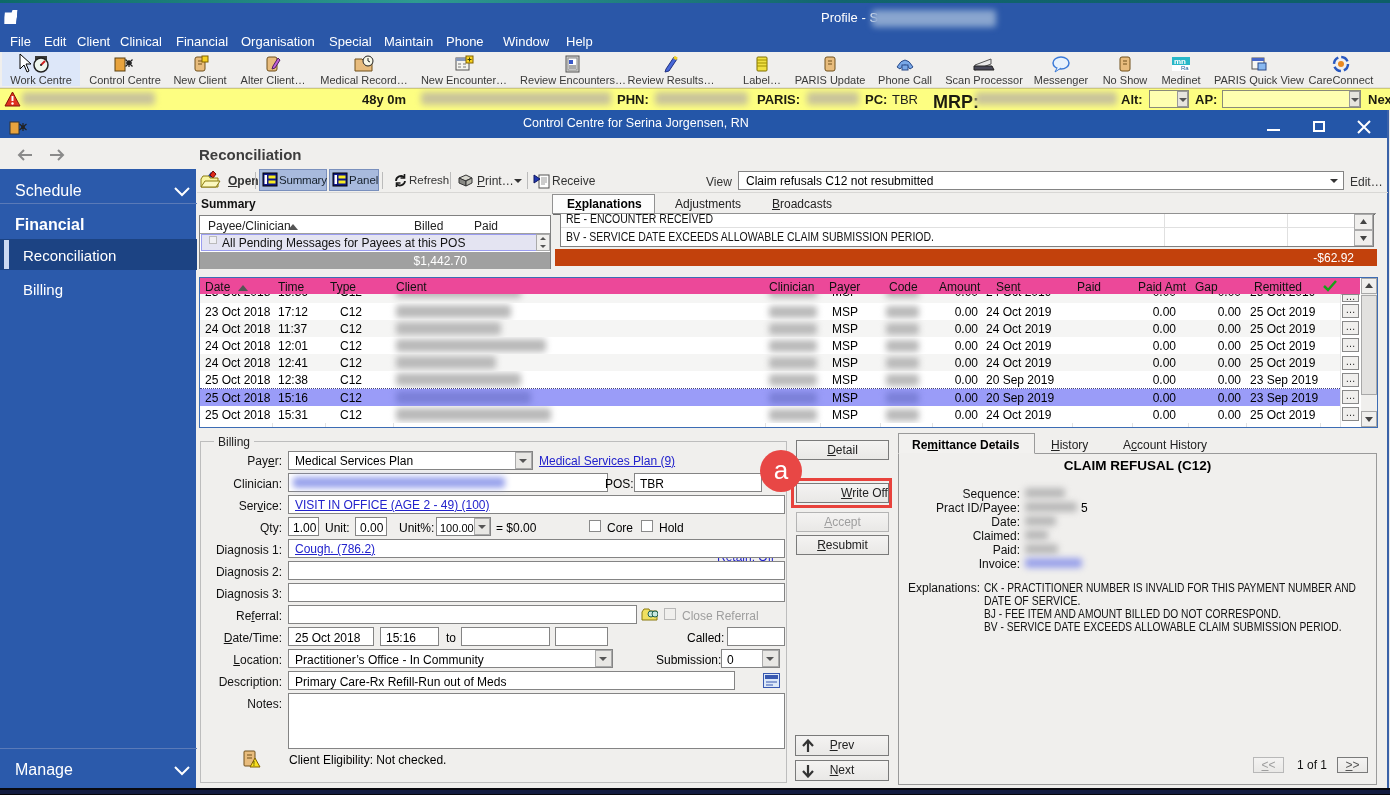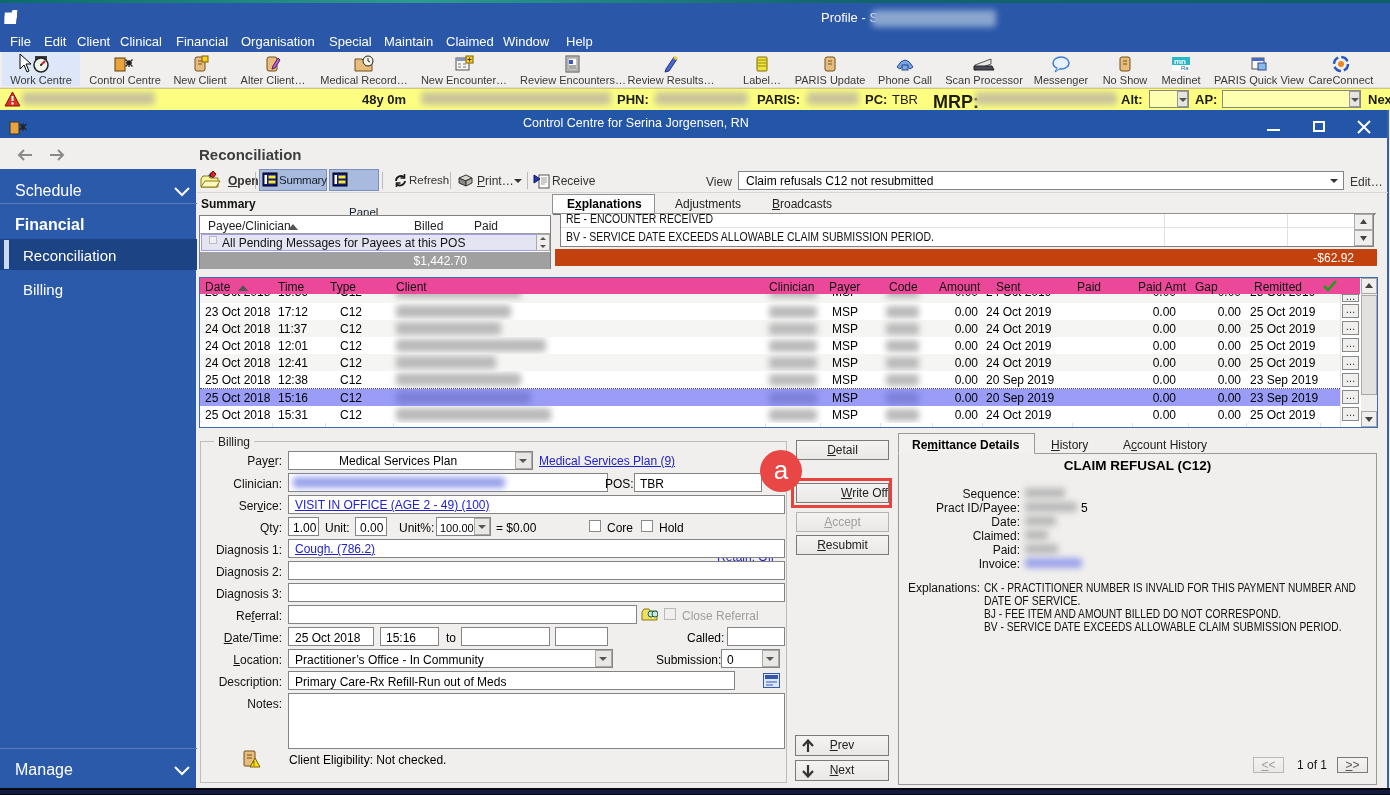--- a/index.html
+++ b/index.html
@@ -30,21 +30,21 @@
 
 <div class="abs" style="top:34px;left:0;width:1390px;height:18px;color:#fff;font-size:13px;">
 <span class="abs" style="left:10px;">File</span>
 <span class="abs" style="left:44px;">Edit</span>
 <span class="abs" style="left:77px;">Client</span>
 <span class="abs" style="left:120px;">Clinical</span>
 <span class="abs" style="left:176px;">Financial</span>
 <span class="abs" style="left:241px;">Organisation</span>
 <span class="abs" style="left:329px;">Special</span>
 <span class="abs" style="left:384px;">Maintain</span>
-<span class="abs" style="left:446px;">Claimed</span>
+<span class="abs" style="left:446px;">Phone</span>
 <span class="abs" style="left:503px;">Window</span>
 <span class="abs" style="left:566px;">Help</span>
 </div>
 
 <div class="abs" style="left:0;top:52px;width:1390px;height:36px;background:#f0efed;border-bottom:1px solid #e0dfdd;" id="toolbar">
   <div class="abs" style="left:2px;top:0;width:78px;height:34px;background:#dde7f9;"></div>
   <style>.tbl{position:absolute;top:22px;font-size:11px;color:#3a3a3a;white-space:nowrap;transform:translateX(-50%);}.tbi{position:absolute;top:3px;transform:translateX(-50%);}</style>
 
   <svg class="tbi" style="left:41px;" width="18" height="18">
         <rect x="3" y="1" width="12" height="4" fill="#3a3a3a"></rect>
@@ -256,21 +256,21 @@
       </svg>
   <div class="abs" style="left:279px;top:174px;color:#16202c;font-size:11.5px;letter-spacing:-0.2px;">Summary</div>
 
   <div class="abs" style="left:329px;top:169px;width:50px;height:22px;background:#a8badd;border:1px solid #7a90bd;"></div>
   <svg class="abs" style="left:332px;top:172px;" width="16" height="15">
         <rect x="1" y="1" width="14" height="13" fill="#101888" stroke="#000"></rect>
         <rect x="2.5" y="3" width="2.5" height="9" fill="#fff"></rect>
         <rect x="6.5" y="3.5" width="7" height="3" fill="#f8ec20"></rect>
         <rect x="6.5" y="8.5" width="7" height="3" fill="#f8ec20"></rect>
       </svg>
-  <div class="abs" style="left:349px;top:174px;color:#16202c;font-size:11.5px;margin-top:32px;">Panel</div>
+  <div class="abs" style="left:349px;top:174px;color:#16202c;font-size:11.5px;">Panel</div>
   <div class="vline" style="left:382px;top:172px;height:17px;background:#bbb;"></div>
 
   <svg class="abs" style="left:393px;top:173px;" width="15" height="15">
         <path d="M11.5 4.5 A5 5 0 0 0 3 8" fill="none" stroke="#1a1a1a" stroke-width="1.8"></path>
         <path d="M3.5 11 A5 5 0 0 0 12 8" fill="none" stroke="#1a1a1a" stroke-width="1.8"></path>
         <path d="M11.5 1 v4 h-4" fill="none" stroke="#1a1a1a" stroke-width="1.6"></path>
         <path d="M3.5 14 v-4 h4" fill="none" stroke="#1a1a1a" stroke-width="1.6"></path>
       </svg>
   <div class="abs" style="left:409px;top:174px;color:#333;font-size:11.5px;">Refresh</div>
   <div class="vline" style="left:450px;top:172px;height:17px;background:#bbb;"></div>
@@ -534,21 +534,21 @@
 <div class="abs" style="left:160px;top:521px;width:122px;text-align:right;color:#111;">Qty:</div>
 <div class="abs" style="left:160px;top:543px;width:122px;text-align:right;color:#111;">Diagnosis 1:</div>
 <div class="abs" style="left:160px;top:565px;width:122px;text-align:right;color:#111;">Diagnosis 2:</div>
 <div class="abs" style="left:160px;top:587px;width:122px;text-align:right;color:#111;">Diagnosis 3:</div>
 <div class="abs" style="left:160px;top:609px;width:122px;text-align:right;color:#111;">Re<u>f</u>erral:</div>
 <div class="abs" style="left:160px;top:631px;width:122px;text-align:right;color:#111;"><u>D</u>ate/Time:</div>
 <div class="abs" style="left:160px;top:653px;width:122px;text-align:right;color:#111;"><u>L</u>ocation:</div>
 <div class="abs" style="left:160px;top:675px;width:122px;text-align:right;color:#111;">Description:</div>
 <div class="abs" style="left:160px;top:697px;width:122px;text-align:right;color:#111;">Notes:</div>
 <div class="fld" style="left:288px;top:451px;width:245px;height:19px;"></div>
-<div class="abs" style="left:295px;top:454px;margin-left:44px;">Medical Services Plan</div>
+<div class="abs" style="left:295px;top:454px;">Medical Services Plan</div>
 <div class="abs" style="left:515px;top:452px;width:17px;height:17px;background:#e8e7e4;border:1px solid #aaa;"></div>
 <div class="ddarrow" style="left:519px;top:459px;"></div>
 <div class="abs link" style="left:539px;top:454px;">Medical Services Plan (9)</div>
 <div class="fld" style="left:288px;top:473px;width:320px;height:19px;"></div>
 <div class="abs blur" style="left:293px;top:477px;width:212px;height:11px;background:#98a2ec;"></div>
 <div class="abs" style="left:605px;top:477px;">POS:</div>
 <div class="fld" style="left:634px;top:473px;width:128px;height:19px;"></div>
 <div class="abs" style="left:640px;top:477px;">TBR</div>
 <div class="fld" style="left:288px;top:495px;width:497px;height:19px;"></div>
 <div class="abs link" style="left:295px;top:498px;">VISIT IN OFFICE (AGE 2 - 49) (100)</div>

